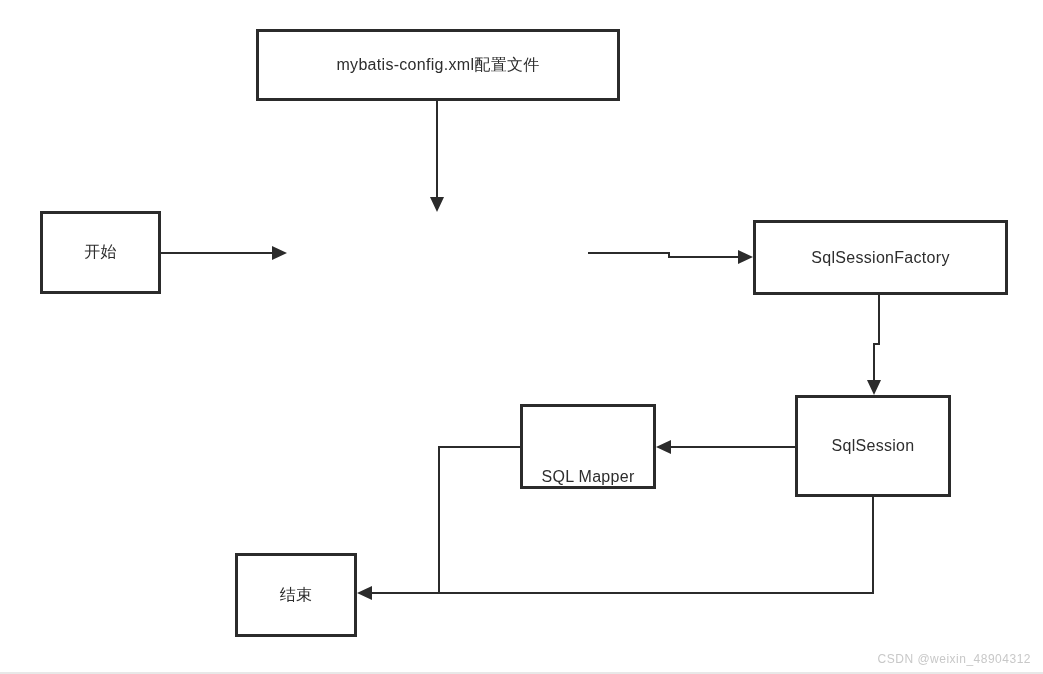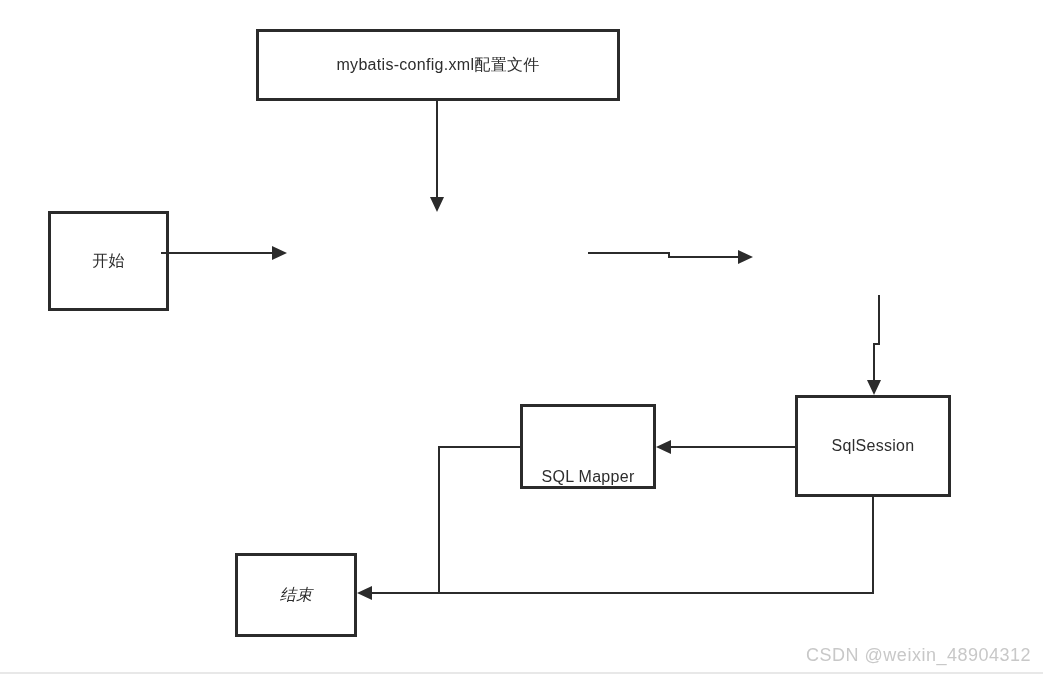--- a/index.html
+++ b/index.html
@@ -50,49 +50,52 @@
     border-bottom: 7px solid transparent;
     border-right: 15px solid #2b2b2b;
   }
   .arrow-down {
     border-left: 7px solid transparent;
     border-right: 7px solid transparent;
     border-top: 15px solid #2b2b2b;
   }
   
   .node-config  { left: 256px; top: 29px;  width: 364px; height: 72px; }
-  .node-start   { left: 48px;  top: 211px; width: 121px; height: 100px; }
+  .node-start   { left: 40px;  top: 211px; width: 121px; height: 83px; }
   .node-builder { left: 287px; top: 212px; width: 301px; height: 83px; }
   .node-factory { left: 753px; top: 220px; width: 255px; height: 75px; }
   .node-session { left: 795px; top: 395px; width: 156px; height: 102px; }
   .node-mapper  { left: 520px; top: 404px; width: 136px; height: 85px; align-items: flex-end; }
-  .node-end     { left: 235px; top: 553px; width: 122px; height: 84px; font-style: italic; }
+  .node-end     { left: 235px; top: 553px; width: 122px; height: 84px; }
   .watermark {
     position: absolute;
     right: 12px;
     bottom: 6px;
-    font-size: 18px;
+    font-size: 12px;
     color: #c8c8c8;
     letter-spacing: 0.5px;
   }
 </style>
 </head>
 <body>
 
 <div class="canvas">
 
   <div class="node node-config">
     <span class="node-label">mybatis-config.xml配置文件</span>
   </div>
 
   <div class="node node-start">
     <span class="node-label">开始</span>
   </div>
 
 
+  <div class="node node-factory">
+    <span class="node-label">SqlSessionFactory</span>
+  </div>
 
   <div class="node node-session">
     <span class="node-label">SqlSession</span>
   </div>
 
   <div class="node node-mapper">
     <span class="node-label">SQL Mapper</span>
   </div>
 
   <div class="node node-end">

